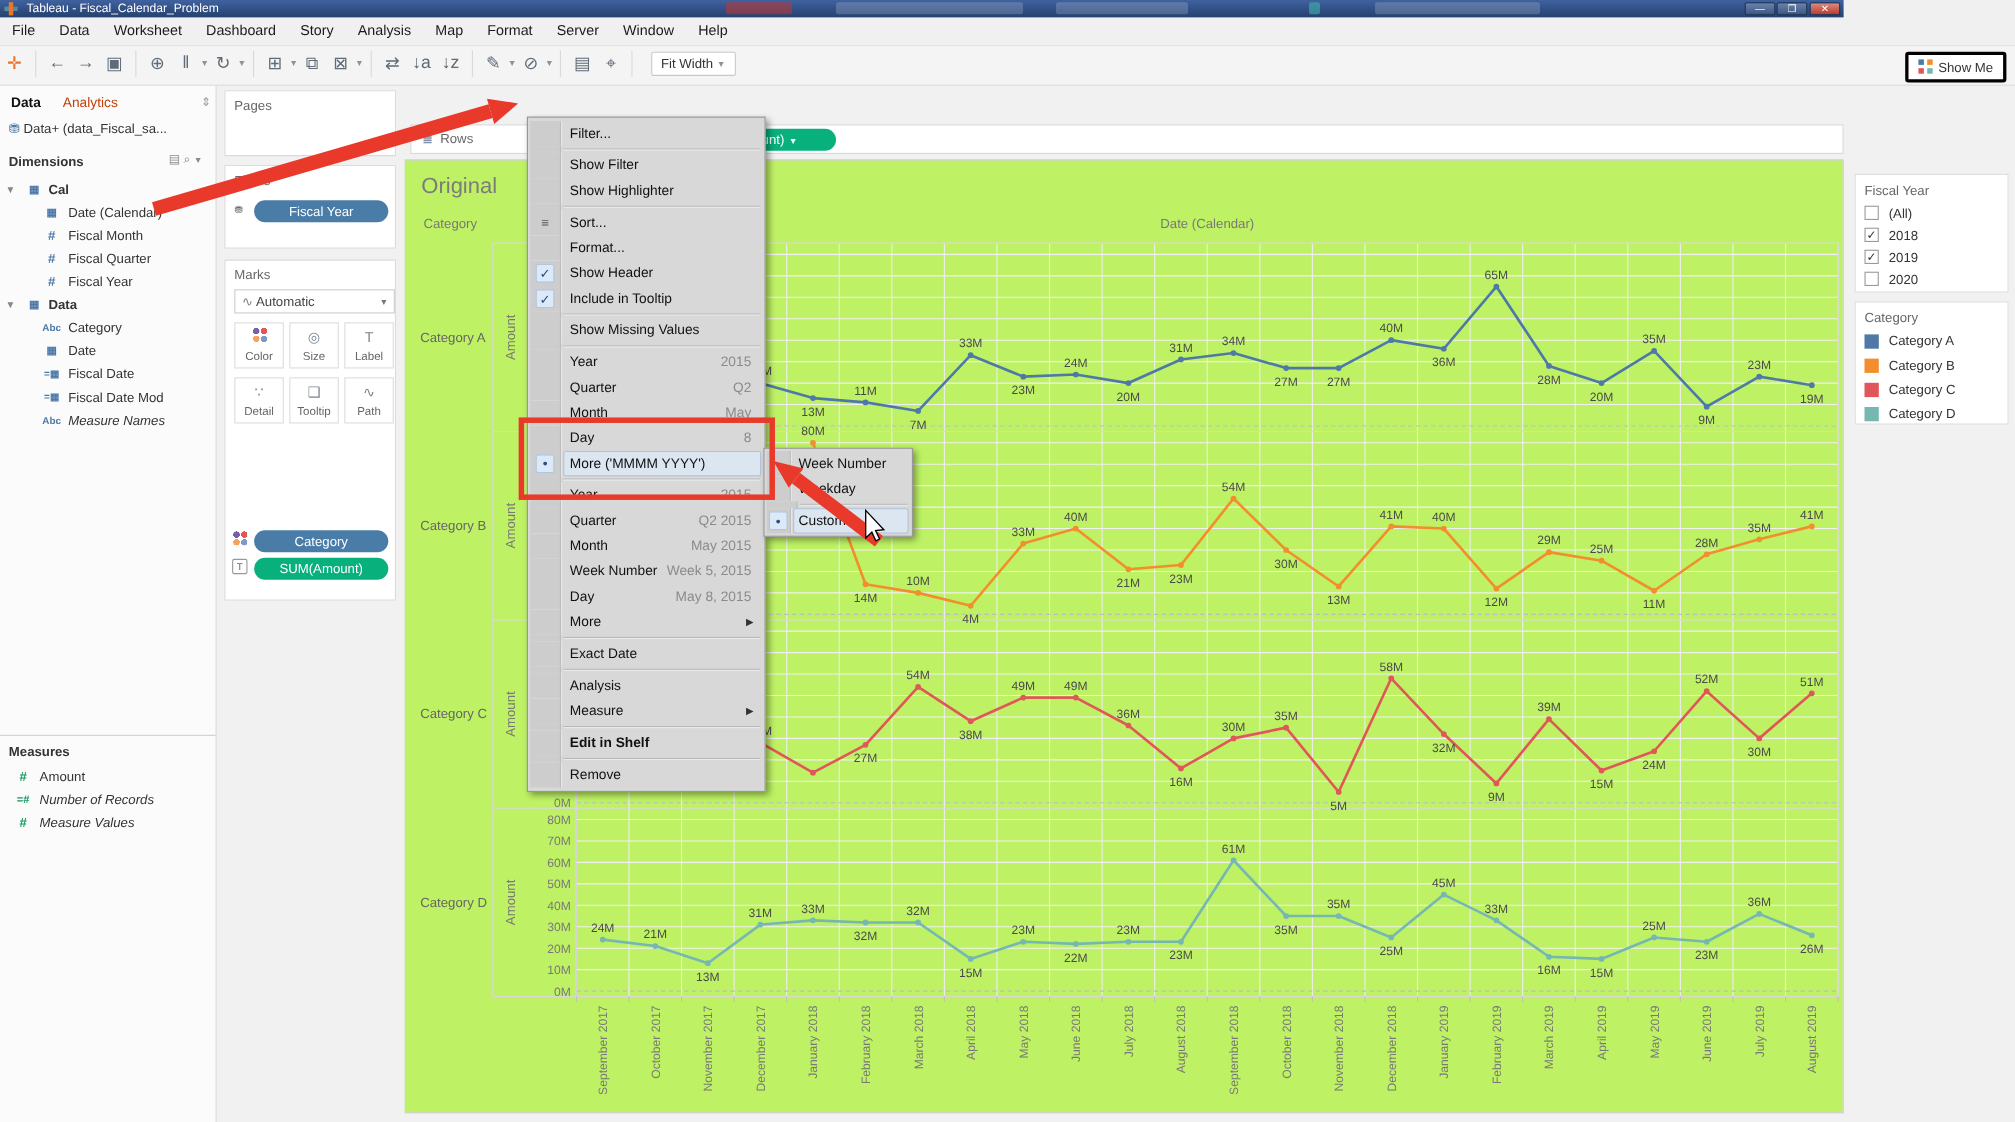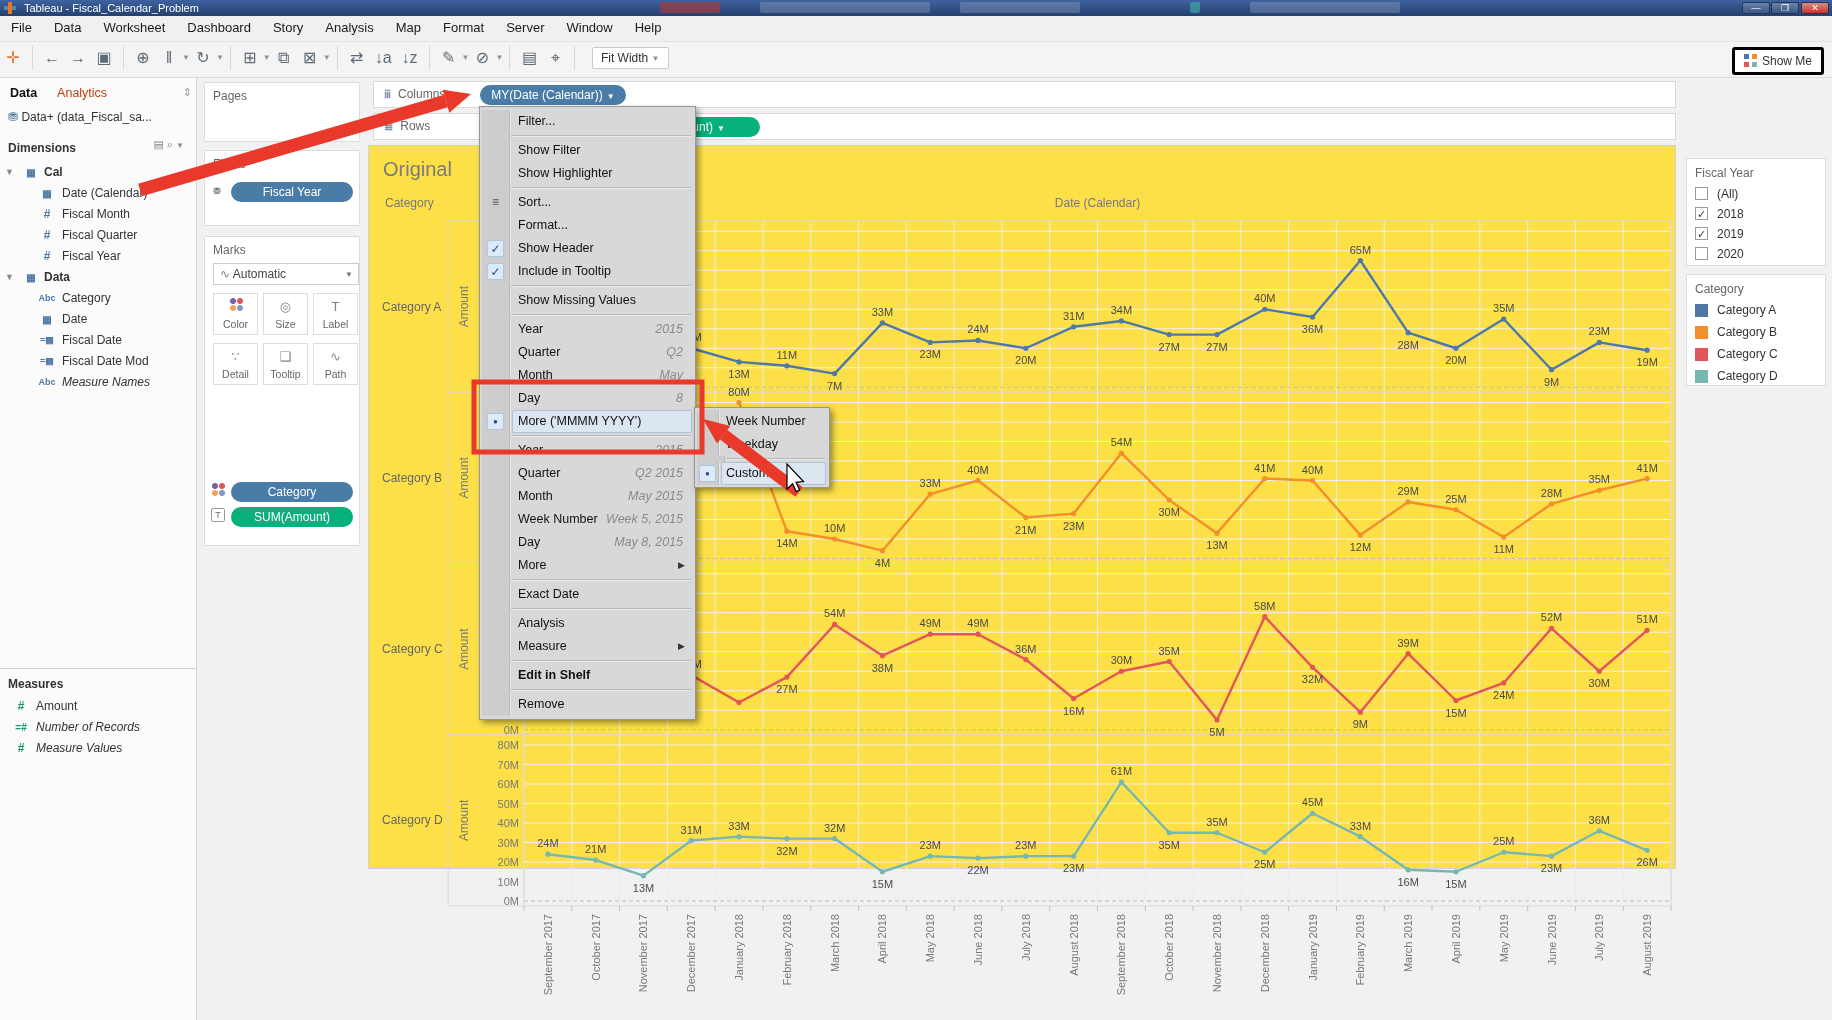--- a/index.html
+++ b/index.html
@@ -1,20 +1,20 @@
 <!DOCTYPE html>
 <html><head>
 <meta charset="utf-8">
 <style>
   html,body{margin:0;padding:0;background:#888;}
   *{box-sizing:border-box;font-family:"Liberation Sans",sans-serif;}
   #app{position:relative;width:1832px;height:1020px;background:#f0f0f0;overflow:hidden;}
   .abs{position:absolute;}
   
-  #titlebar{left:0;top:0;width:1832px;height:16px;background:linear-gradient(#3f62a0,#24406e);color:#fff;font-size:11px;line-height:16px;}
+  #titlebar{left:0;top:0;width:1676px;height:16px;background:linear-gradient(#3f62a0,#24406e);color:#fff;font-size:11px;line-height:16px;}
   #titlebar .title{position:absolute;left:24px;top:0;}
   .tb-blob{position:absolute;top:2px;height:11px;border-radius:2px;background:rgba(255,255,255,.18);}
   .winbtn{position:absolute;top:2px;width:28px;height:12px;font-size:9px;line-height:11px;text-align:center;color:#fff;background:linear-gradient(#6b83ab,#3d5784);border:1px solid #203657;border-radius:2px;}
   .winbtn.close{background:linear-gradient(#d98b81,#c0392b);}
   
   #menubar{left:0;top:16px;width:1832px;height:26px;background:#f0f0f0;border-bottom:1px solid #e2e2e2;}
   .menu-item{display:inline-block;padding:4px 11px;font-size:13px;color:#1a1a1a;}
   
   #toolbar{left:0;top:42px;width:1832px;height:36px;background:#f4f4f4;border-bottom:1px solid #d9d9d9;}
   .tool-btn{display:inline-block;min-width:26px;text-align:center;font-size:16px;color:#5f6b77;padding:6px 5px;vertical-align:middle;}
@@ -64,39 +64,39 @@
   .colordots{display:inline-block;width:14px;height:14px;background:
     radial-gradient(circle 3px at 4px 4px,#7b5ea7 95%,transparent),
     radial-gradient(circle 3px at 11px 4px,#e15759 95%,transparent),
     radial-gradient(circle 3px at 4px 11px,#f2a35e 95%,transparent),
     radial-gradient(circle 3px at 11px 11px,#7c9ac4 95%,transparent);}
   
   #ws-panel{left:368px;top:78px;width:1312px;height:942px;background:#f1f1f1;}
   .shelf{position:absolute;left:5px;width:1303px;height:27px;background:#fff;border:1px solid #d8d8d8;}
   .shelf-label{position:absolute;left:10px;top:5px;font-size:12px;color:#666;}
   .shelf-label .sicon{color:#7d92a8;font-weight:bold;margin-right:6px;font-size:11px;letter-spacing:1px;}
-  #ws-view{position:absolute;left:0;top:67px;width:1308px;height:724px;background:#fde047;border:1px solid #d2d2d2;}
+  #ws-view{position:absolute;left:0;top:67px;width:1308px;height:867px;background:#bef264;border:1px solid #d2d2d2;}
   #sheet-title{position:absolute;left:14px;top:12px;font-size:20px;color:#7b7b7b;}
   #hdr-category{position:absolute;left:16px;top:50px;font-size:12px;color:#787878;}
   #hdr-date{position:absolute;left:155px;top:50px;width:1147px;text-align:center;font-size:12px;color:#787878;}
   #chart-svg{position:absolute;left:0;top:0;}
   
   #legend-col{left:1680px;top:78px;width:152px;height:942px;background:#f1f1f1;}
   .legend-card{position:absolute;left:6px;width:140px;background:#fff;border:1px solid #dcdcdc;}
   .legend-title{font-size:12px;color:#666;padding:7px 8px 5px 8px;}
   .legend-row{position:relative;height:18px;font-size:12px;color:#333;line-height:18px;margin:0 0 2px 8px;}
   .cbox{position:absolute;left:0;top:2px;width:13px;height:13px;border:1px solid #9a9a9a;background:#fff;font-size:11px;line-height:12px;text-align:center;color:#333;}
   .legend-row .ltext{position:absolute;left:22px;}
   .swatch{position:absolute;left:0;top:3px;width:13px;height:13px;}
   
   #ctx-menu{left:479px;top:106px;width:217px;background:#d8d8d8;border:1px solid #979797;box-shadow:3px 3px 6px rgba(0,0,0,.4);padding:3px 2px;z-index:50;}
   .ctx-row{position:relative;height:23px;font-size:12.5px;color:#111;line-height:23px;}
   .ctx-row .gutter{position:absolute;left:0;top:0;width:28px;height:23px;background:#cdcdcd;border-right:1px solid #bdbdbd;box-shadow:1px 0 0 #e6e6e6;}
   .ctx-row .clabel{position:absolute;left:36px;white-space:nowrap;}
-  .ctx-row .cvalue{position:absolute;right:10px;color:#8b8b8b;font-style:italic;}
+  .ctx-row .cvalue{position:absolute;right:10px;color:#8b8b8b;}
   .ctx-row .sub-arrow{position:absolute;right:8px;font-size:9px;color:#333;}
   .ctx-row.hl .hlbox{position:absolute;left:30px;right:1px;top:0px;height:23px;background:#dce6f1;border:1px solid #aec2dc;border-radius:2px;}
   .ctx-row.hl .clabel{z-index:2;}
   .ctx-sep{position:relative;height:6px;}
   .ctx-sep .line{position:absolute;left:30px;right:2px;top:2px;border-top:1px solid #b9b9b9;border-bottom:1px solid #eaeaea;}
   .ctx-sep .gut{position:absolute;left:0;top:0;width:28px;height:6px;background:#cdcdcd;border-right:1px solid #bdbdbd;}
   .gmark{position:absolute;left:5px;top:3px;width:17px;height:17px;background:#dcE9f7;background:#dce9f7;border:1px solid #b0c6e0;border-radius:2px;text-align:center;line-height:16px;font-size:12px;color:#2b4d8c;z-index:2;}
   
   #ctx-submenu{left:694px;top:407px;width:136px;background:#d8d8d8;border:1px solid #979797;box-shadow:3px 3px 6px rgba(0,0,0,.4);padding:2px 2px;z-index:60;}
   #ctx-submenu .ctx-row .gutter{width:22px;}
@@ -238,26 +238,20 @@
           <div class="mark-btn" style="left: 108px; top: 106px;"><span class="mi">∿</span><span>Path</span></div>
         </div>
       <span class="pill-icon" style="left:4px;top:245px;"><span class="colordots"></span></span>
       <div class="pill blue" style="left:26px;top:245px;width:122px;">Category</div>
       <span class="pill-icon" style="left:4px;top:270px;"><span class="tbox">T</span></span>
       <div class="pill green" style="left:26px;top:270px;width:122px;">SUM(Amount)</div>
     </div>
   </div>
 
   <div id="ws-panel" class="abs">
-    <div class="shelf" style="top:3px;">
-      <span class="shelf-label"><span class="sicon">ⅲ</span><span>Columns</span></span>
-      <div class="pill blue" style="left:106px;top:3px;width:146px;">
-        <span>MY(Date (Calendar))</span><span class="dd">▼</span>
-      </div>
-    </div>
     <div class="shelf" style="top:35px;">
       <span class="shelf-label"><span class="sicon">≣</span><span>Rows</span></span>
       <div class="pill green" style="left:228px;top:3px;width:158px;">
         <span>SUM(Amount)</span><span class="dd">▼</span>
       </div>
     </div>
     <div id="ws-view">
       <div id="sheet-title">Original</div>
       <div id="hdr-category">Category</div>
       <div id="hdr-date">Date (Calendar)</div>

